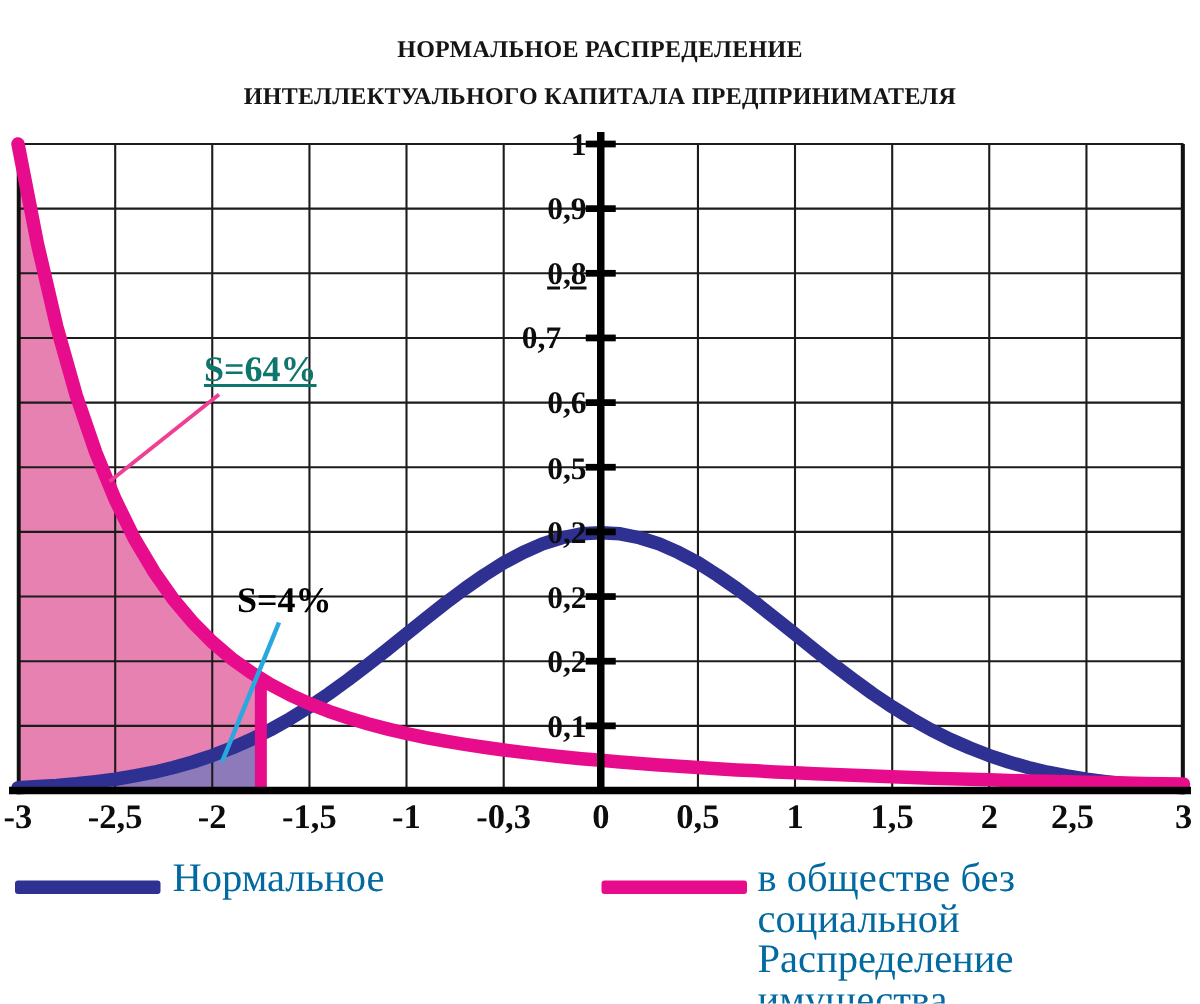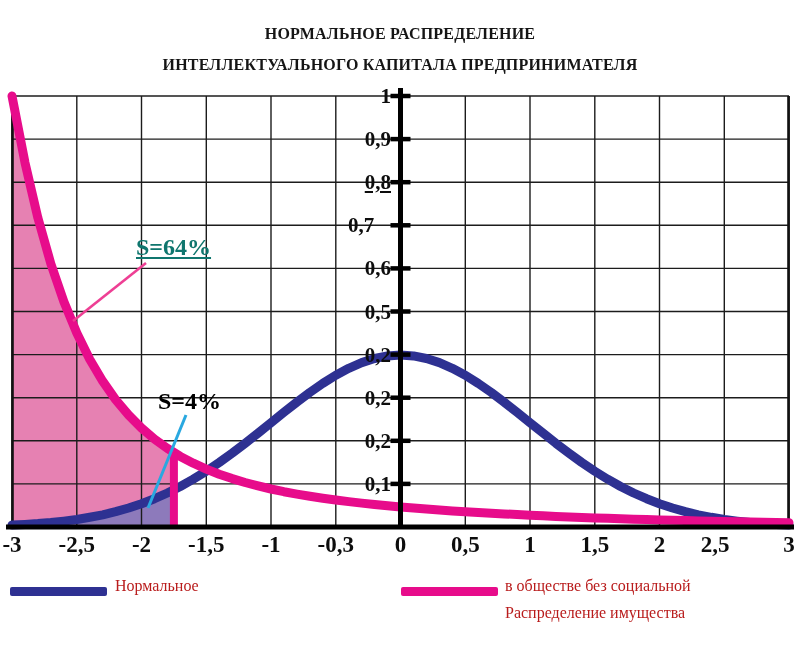--- a/index.html
+++ b/index.html
@@ -16,21 +16,21 @@
     position:absolute;right:409px;width:60px;text-align:right;height:26px;line-height:26px;
     font-weight:700;font-size:21px;color:#0d0d0d;
   }
   .xlab{
     position:absolute;top:531px;transform:translateX(-50%);height:28px;line-height:28px;
     font-weight:700;font-size:23px;color:#0d0d0d;white-space:nowrap;
   }
   .ann{position:absolute;font-weight:700;font-size:24px;white-space:nowrap;}
   #legend{position:absolute;left:0;top:572px;width:800px;height:97px;}
   .legend-swatch{position:absolute;top:15px;height:9px;width:97px;border-radius:2px;}
-  .legend-text{position:absolute;top:0;font-size:16px;line-height:27px;color:#b91c1c;}
+  .legend-text{position:absolute;top:0;font-size:27px;line-height:27px;color:#0369a1;}
 </style>
 </head>
 <body>
 
 <div class="figure">
 
   <div class="title">
     <div>НОРМАЛЬНОЕ РАСПРЕДЕЛЕНИЕ</div>
     <div>ИНТЕЛЛЕКТУАЛЬНОГО КАПИТАЛА ПРЕДПРИНИМАТЕЛЯ</div>
   </div>

